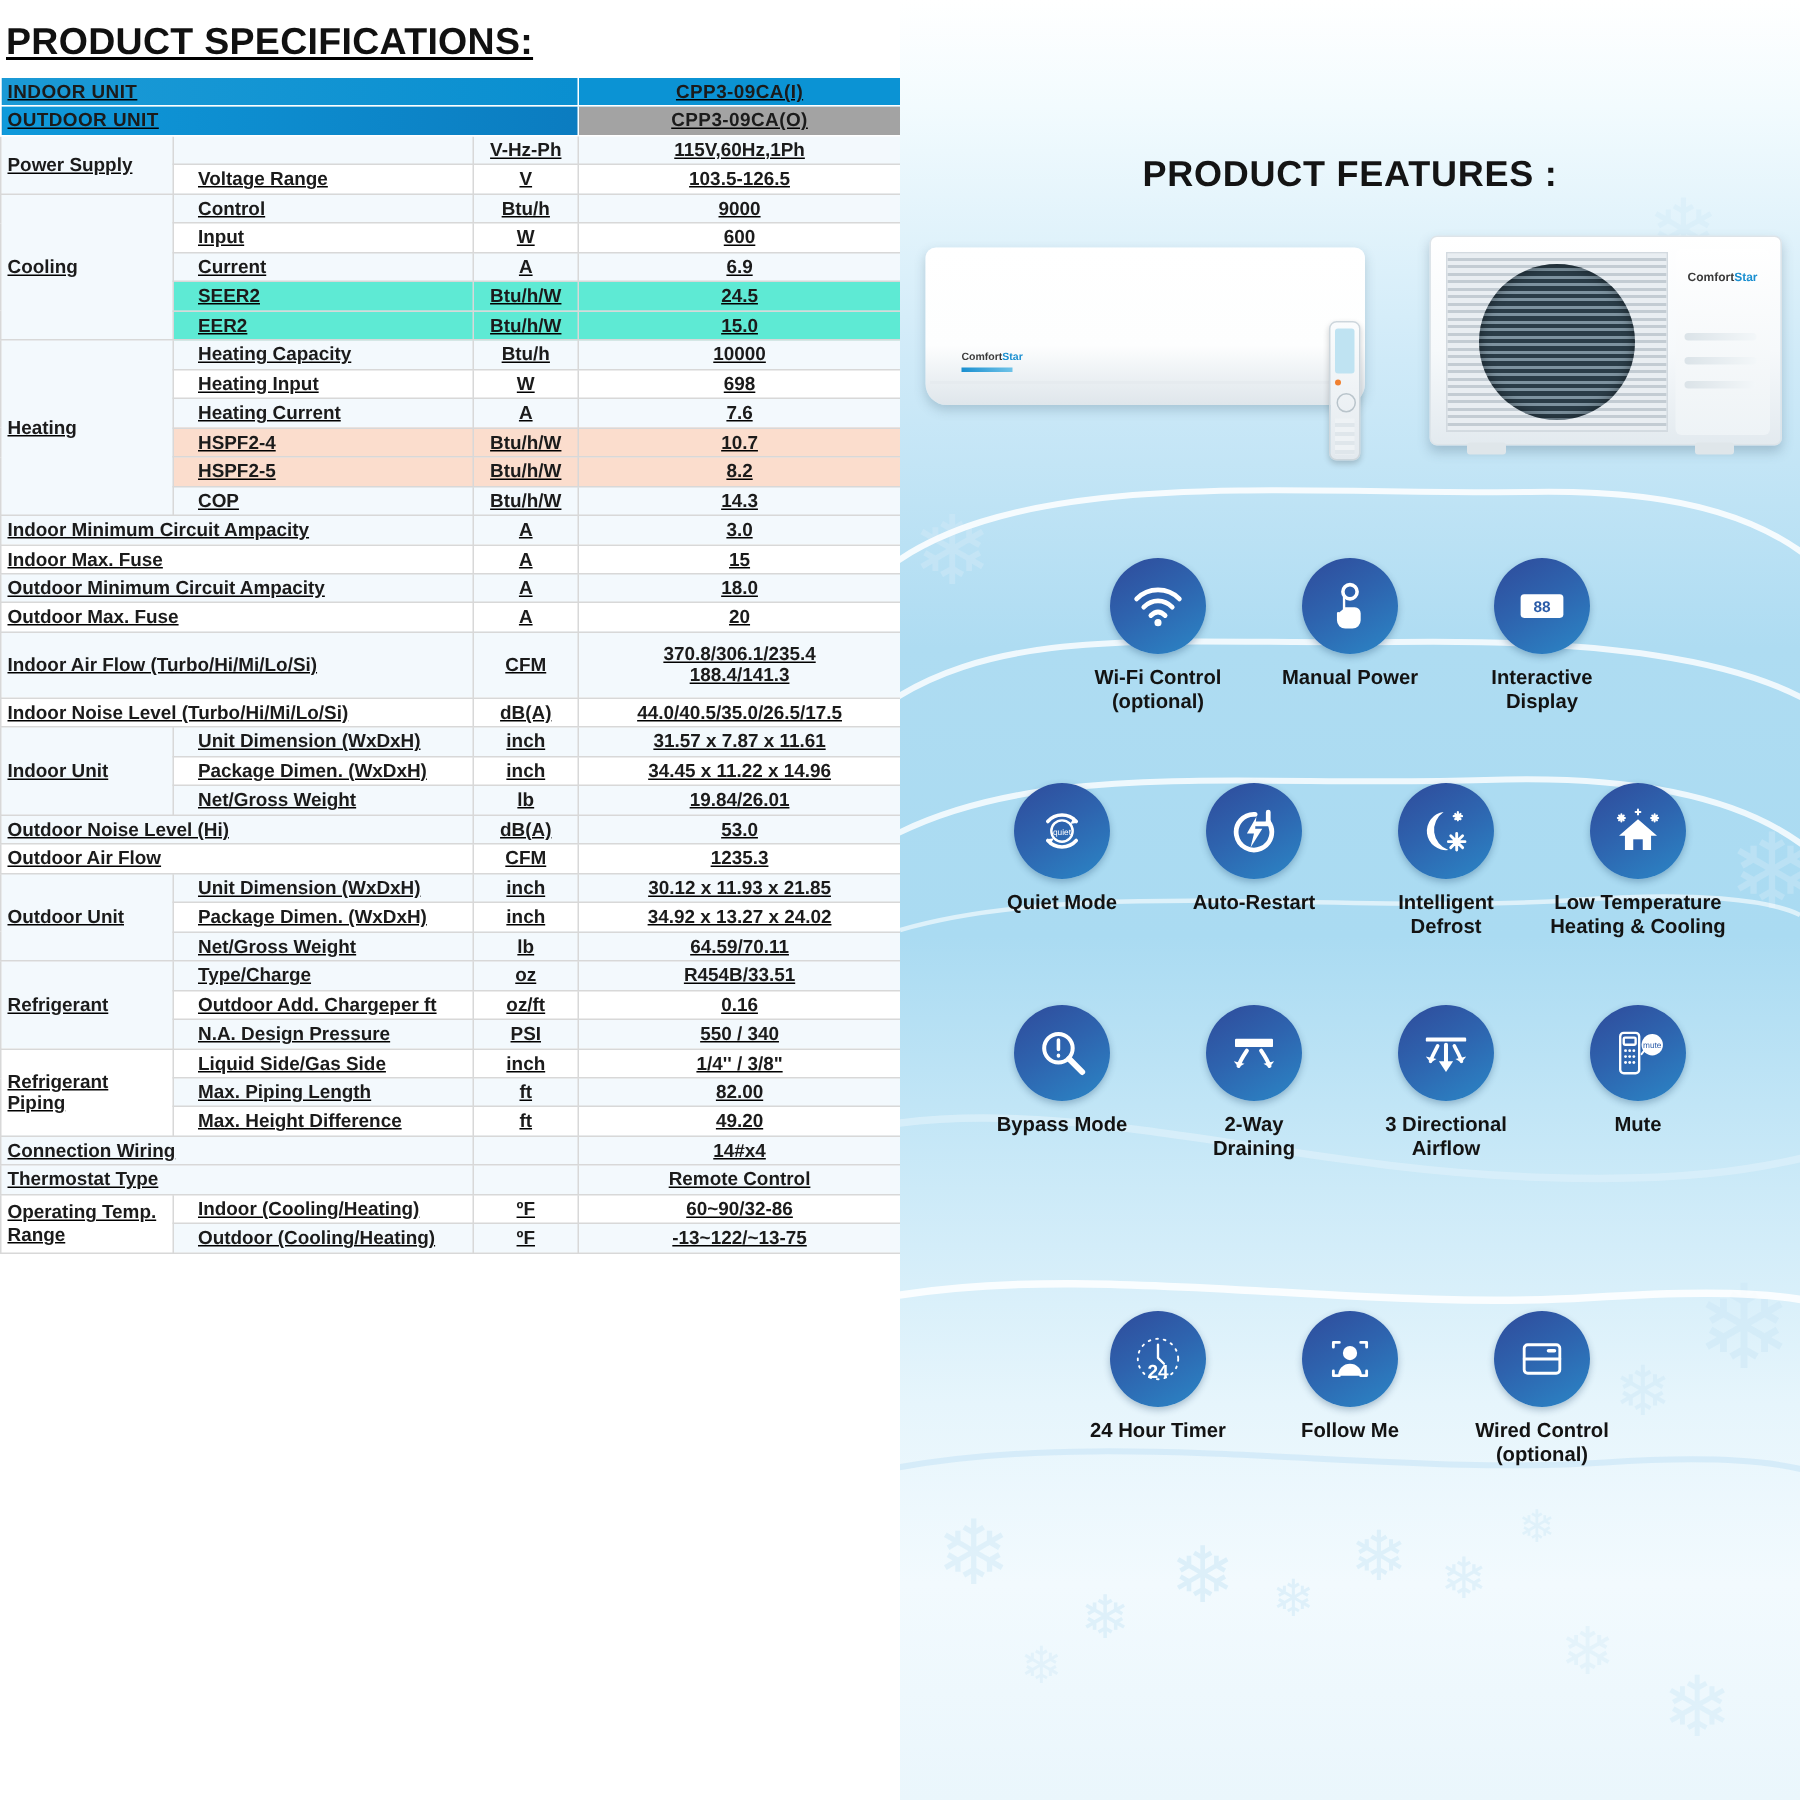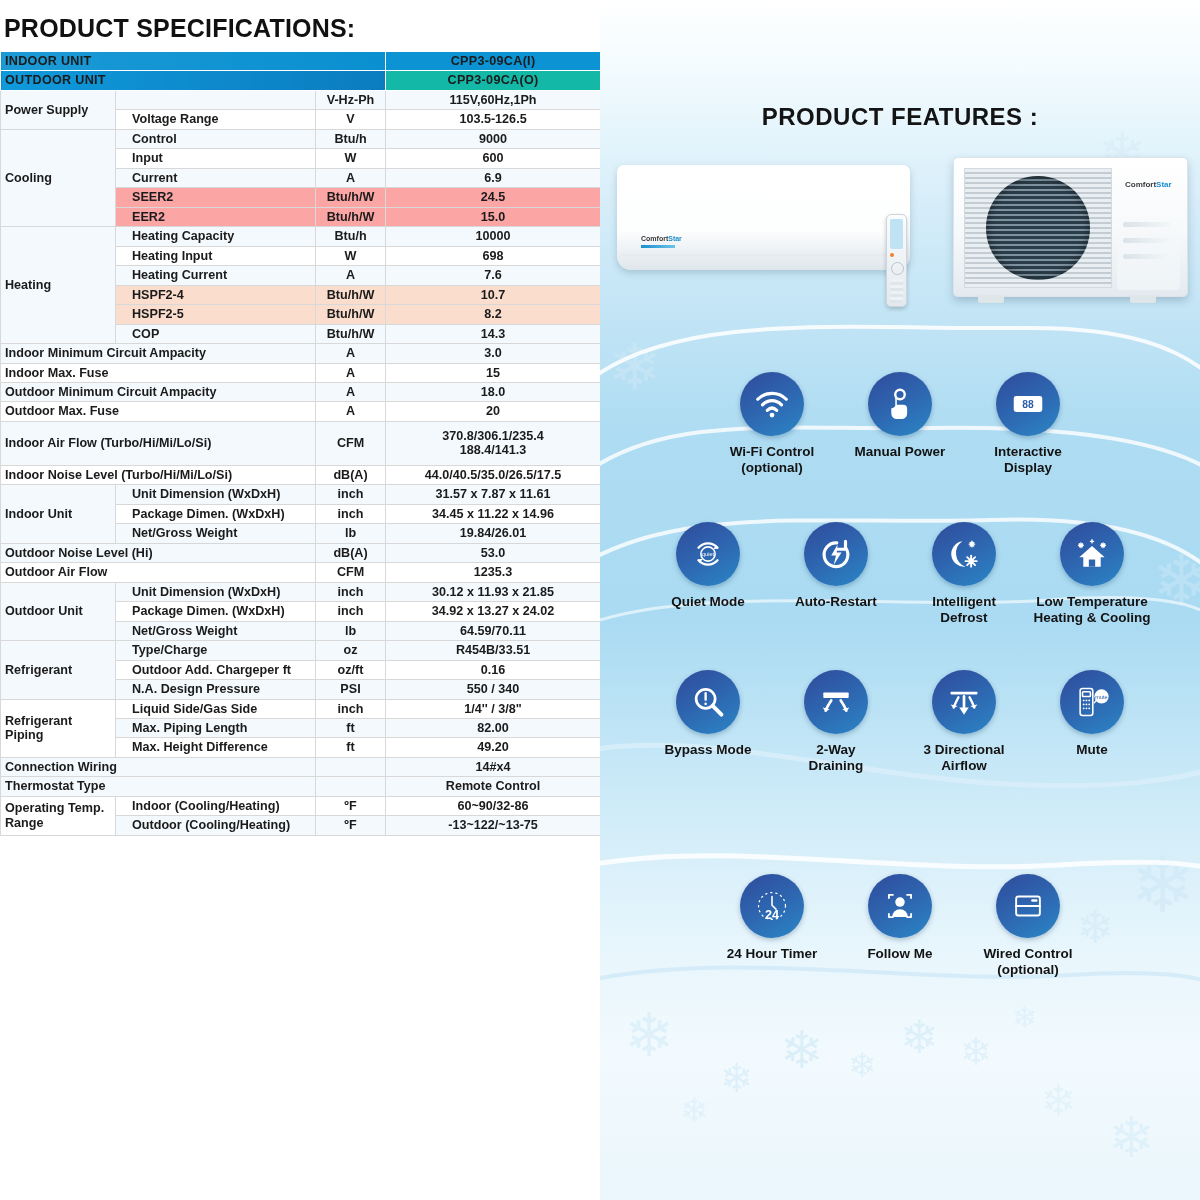--- a/index.html
+++ b/index.html
@@ -4,21 +4,21 @@
 <style>
   * { box-sizing: border-box; margin:0; padding:0; }
   body {
     width:1200px; height:1200px; overflow:hidden;
     font-family:"Liberation Sans", sans-serif;
     background:#fff;
   }
   .page { position:relative; width:1200px; height:1200px; display:flex; }
 
   
-  .left { width:600px; height:1200px; position:relative; background:#fff; padding:0 0 0 0; }
+  .left { width:600px; height:1200px; position:relative; background:#fff; padding:0 0 0 0;text-decoration:underline; }
   .spec-title {
     font-size:25px; font-weight:bold; color:#111;
     letter-spacing:.2px; padding:14px 0 8px 4px;
     font-family:"Liberation Sans", sans-serif;
   }
   table.spec { width:600px; border-collapse:collapse; table-layout:fixed; }
   table.spec td { border:1px solid #d8d8d8; font-size:12.6px; color:#1b1b1b; font-weight:bold;
                   padding:2px 4px; line-height:1.15; }
   col.c-group { width:115px; }
   col.c-label { width:200px; }
@@ -29,32 +29,32 @@
   td.hdr-name {
     background:linear-gradient(90deg,#1b9ad6 0%,#0a8fd0 100%);
     color:#fff; font-size:17px; font-weight:bold; letter-spacing:.3px;
     padding:8px 10px; font-stretch:condensed;
   }
   td.hdr-name.alt { background:linear-gradient(90deg,#0f9adb 0%,#0b7cc0 100%); }
   td.hdr-model {
     background:#0b93d4; color:#fff; font-size:17px; font-weight:bold;
     text-align:center; letter-spacing:.3px; padding:8px 4px;
   }
-  td.hdr-model.alt { background:#14b8a6; }
+  td.hdr-model.alt { background:#a3a3a3; }
 
   td.group { text-align:left; padding-left:4px; vertical-align:middle; font-weight:bold; }
   td.label { text-align:left; padding-left:10px; }
   td.label.indent { padding-left:16px; }
   td.unit  { text-align:center; }
   td.value { text-align:center; }
   td.span-label { text-align:left; padding-left:4px; }
 
   tr.shade td { background:#f3f9fd; }
   tr.white td { background:#ffffff; }
-  tr.blue  td { background:#fca5a5; }
+  tr.blue  td { background:#5eead4; }
   tr.peach td { background:#fbddcd; }
   td.grp-shade { background:#f3f9fd !important; }
   td.grp-white { background:#ffffff !important; }
   .two-line { line-height:1.2; }
 
   
   .right {
     width:600px; height:1200px; position:relative; overflow:hidden;
     background:linear-gradient(180deg,#ffffff 0%,#f2fbfe 6%,#cfeaf8 20%,#aedcf2 36%,
                #aadbf2 52%,#cceaf8 66%,#e6f5fc 78%,#f2fafe 88%,#eaf6fc 100%);

